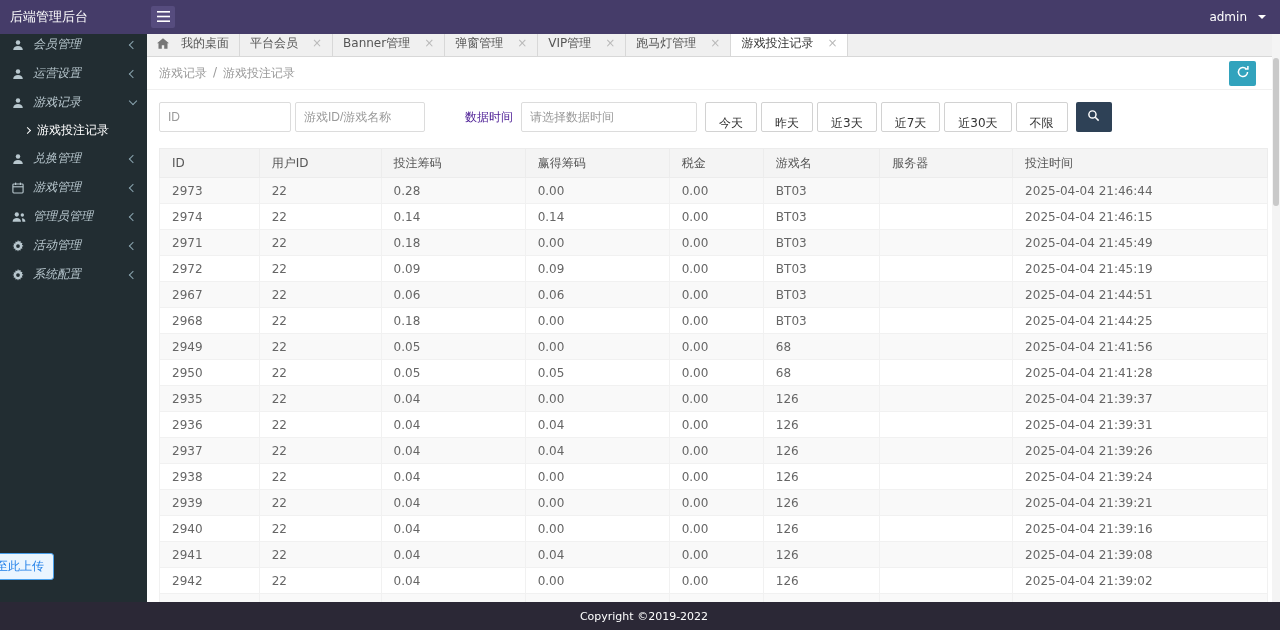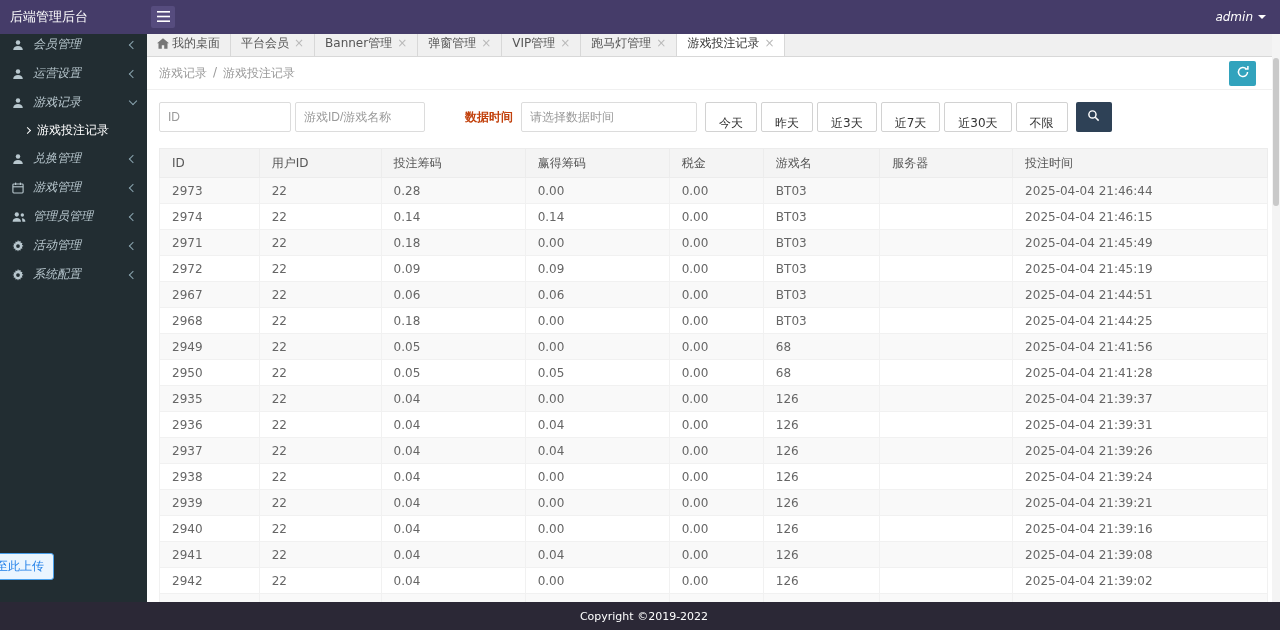--- a/index.html
+++ b/index.html
@@ -4,53 +4,53 @@
 <style>
   * { margin:0; padding:0; box-sizing:border-box; }
   html,body { width:1280px; height:630px; }
   body { position:relative; overflow:hidden; font-family:"DejaVu Sans","Liberation Sans",sans-serif; font-size:12px; background:#f4f4f4; color:#333; }
   button { font-family:inherit; }
 
   
   .topbar { position:absolute; top:0; left:0; right:0; height:34px; background:#453c69; color:#fff; display:flex; align-items:center; z-index:30; }
   .brand { width:147px; padding-left:10px; font-size:13px; flex:none; }
   .hamburger { width:24px; height:22px; margin-left:4px; border:none; background:#564c7e; color:#fff; display:flex; align-items:center; justify-content:center; cursor:pointer; border-radius:2px; }
-  .topuser { margin-left:auto; padding-right:14px; display:flex; align-items:center; gap:5px; font-size:12px; cursor:pointer;font-style:italic; }
+  .topuser { margin-left:auto; padding-right:14px; display:flex; align-items:center; gap:11px; font-size:12px; cursor:pointer; }
   .caret-down { width:0; height:0; border-left:4px solid transparent; border-right:4px solid transparent; border-top:4px solid #fff; }
 
   
   .sidebar { position:absolute; left:0; top:30px; bottom:28px; width:147px; background:#222d32; z-index:20; }
   .side-item { height:29px; display:flex; align-items:center; gap:7px; padding:0 11px 0 12px; color:#b8c7ce; cursor:pointer; }
   .side-item .icon { width:14px; display:flex; align-items:center; }
   .side-item .lbl { flex:1;font-style:italic; }
   .chev { width:6px; height:6px; border-left:1px solid #8aa4af; border-bottom:1px solid #8aa4af; flex:none; }
   .chev.left { transform:rotate(45deg); }
   .chev.down { transform:rotate(-45deg); margin-top:-3px; }
   .side-sub { height:27px; display:flex; align-items:center; gap:7px; padding-left:25px; color:#fff; cursor:pointer; }
   .sub-arrow { width:5px; height:5px; border-top:1px solid #fff; border-right:1px solid #fff; transform:rotate(45deg); }
 
   
   .main { position:absolute; left:147px; top:30px; right:0; bottom:28px; background:#fff; overflow:hidden; }
   .tabbar { height:27px; background:#f0f0f0; border-bottom:1px solid #d8d8d8; display:flex; }
-  .tab { display:flex; align-items:center; gap:3px; padding:0 10px; border-right:1px solid #d8d8d8; color:#555; cursor:pointer; white-space:nowrap; }
+  .tab { display:flex; align-items:center; gap:12px; padding:0 10px; border-right:1px solid #d8d8d8; color:#555; cursor:pointer; white-space:nowrap; }
   .tab.active { background:#fff; color:#333; }
   .tab-home { display:flex; color:#777; }
   .tab-x { color:#b9b9b9; font-size:12px; margin-left:2px; cursor:pointer; }
 
   .crumb-row { height:33px; display:flex; align-items:center; padding:0 12px; background:#fff; border-bottom:1px solid #f0f0f0; }
   .crumb { color:#9a9a9a; display:flex; gap:6px; }
   .refresh-btn { margin-left:auto; margin-right:12px; width:27px; height:25px; background:#32a3bd; border:none; border-radius:2px; display:flex; align-items:center; justify-content:center; cursor:pointer; }
 
   .content { padding:8px 12px 0; }
   .filters { display:flex; align-items:center; margin:4px 0 16px; }
   .tinput { height:30px; border:1px solid #dcdcdc; border-radius:2px; padding:0 8px; font-size:12px; color:#555; outline:none; background:#fff; }
   .tinput::placeholder { color:#9a9a9a; }
   .f-id { width:132px; }
   .f-game { width:130px; margin-left:4px; }
-  .time-label { font-weight:bold; margin-left:40px; color:#c2410c; }
+  .time-label { font-weight:normal; margin-left:40px; color:#4c1d95; }
   .f-time { width:176px; margin-left:8px; }
   .qgroup { display:flex; gap:4px; margin-left:8px; }
   .qbtn { height:30px; padding:12px 13px; background:#fff; border:1px solid #d2d2d2; border-radius:2px; color:#333; font-size:12px; cursor:pointer; white-space:nowrap; }
   .search-btn { width:36px; height:30px; margin-left:8px; background:#2e4156; border:none; border-radius:2px; display:flex; align-items:center; justify-content:center; cursor:pointer; }
 
   table.grid { width:100%; border-collapse:collapse; table-layout:fixed; }
   .grid th { background:#f4f4f4; color:#555; font-weight:normal; text-align:left; height:29px; padding-left:12px; border:1px solid #ececec; font-size:12px; }
   .grid td { height:26px; padding-left:12px; color:#666; border:1px solid #f1f1f1; font-size:12px; overflow:hidden; white-space:nowrap; }
   .grid tbody tr:nth-child(odd) { background:#f9f9f9; }
   .grid tbody tr:nth-child(even) { background:#fff; }

